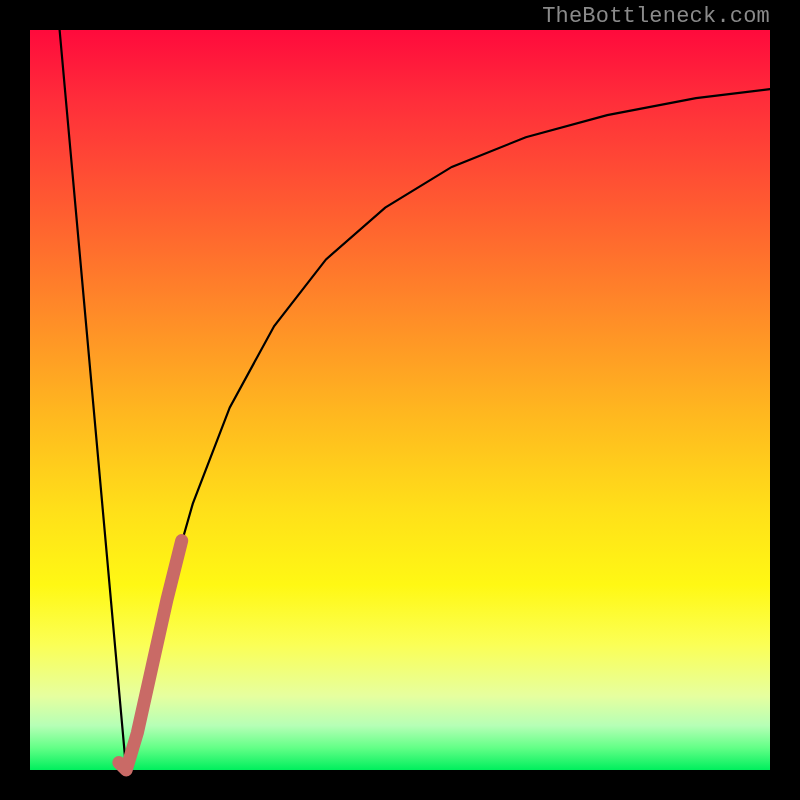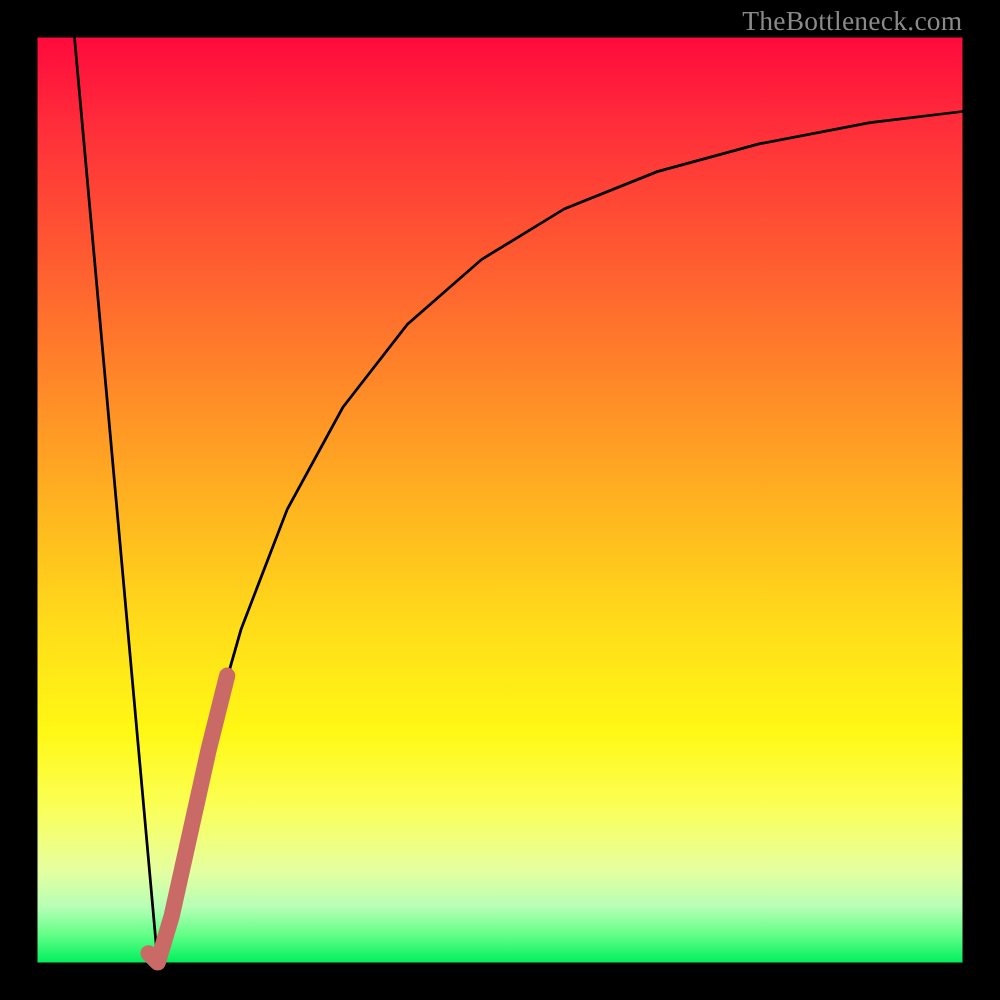--- a/index.html
+++ b/index.html
@@ -30,21 +30,21 @@
       #fff814 75%,
       #fbff55 83%,
       #e6ff9f 90%,
       #b6ffb6 94%,
       #63ff87 97%,
       #00ef5d 100%
     );
   }
   .watermark {
     position: absolute;
-    font-family: Liberation Serif, serif;
+    font-family: Liberation Mono, monospace;
     color: #8a8a8a;
     font-size: 22px;
     letter-spacing: 0.2px;
   }
   svg.curves {
     position: absolute;
     width: 800px;
     height: 800px;
     top: 0;
     left: 0;

